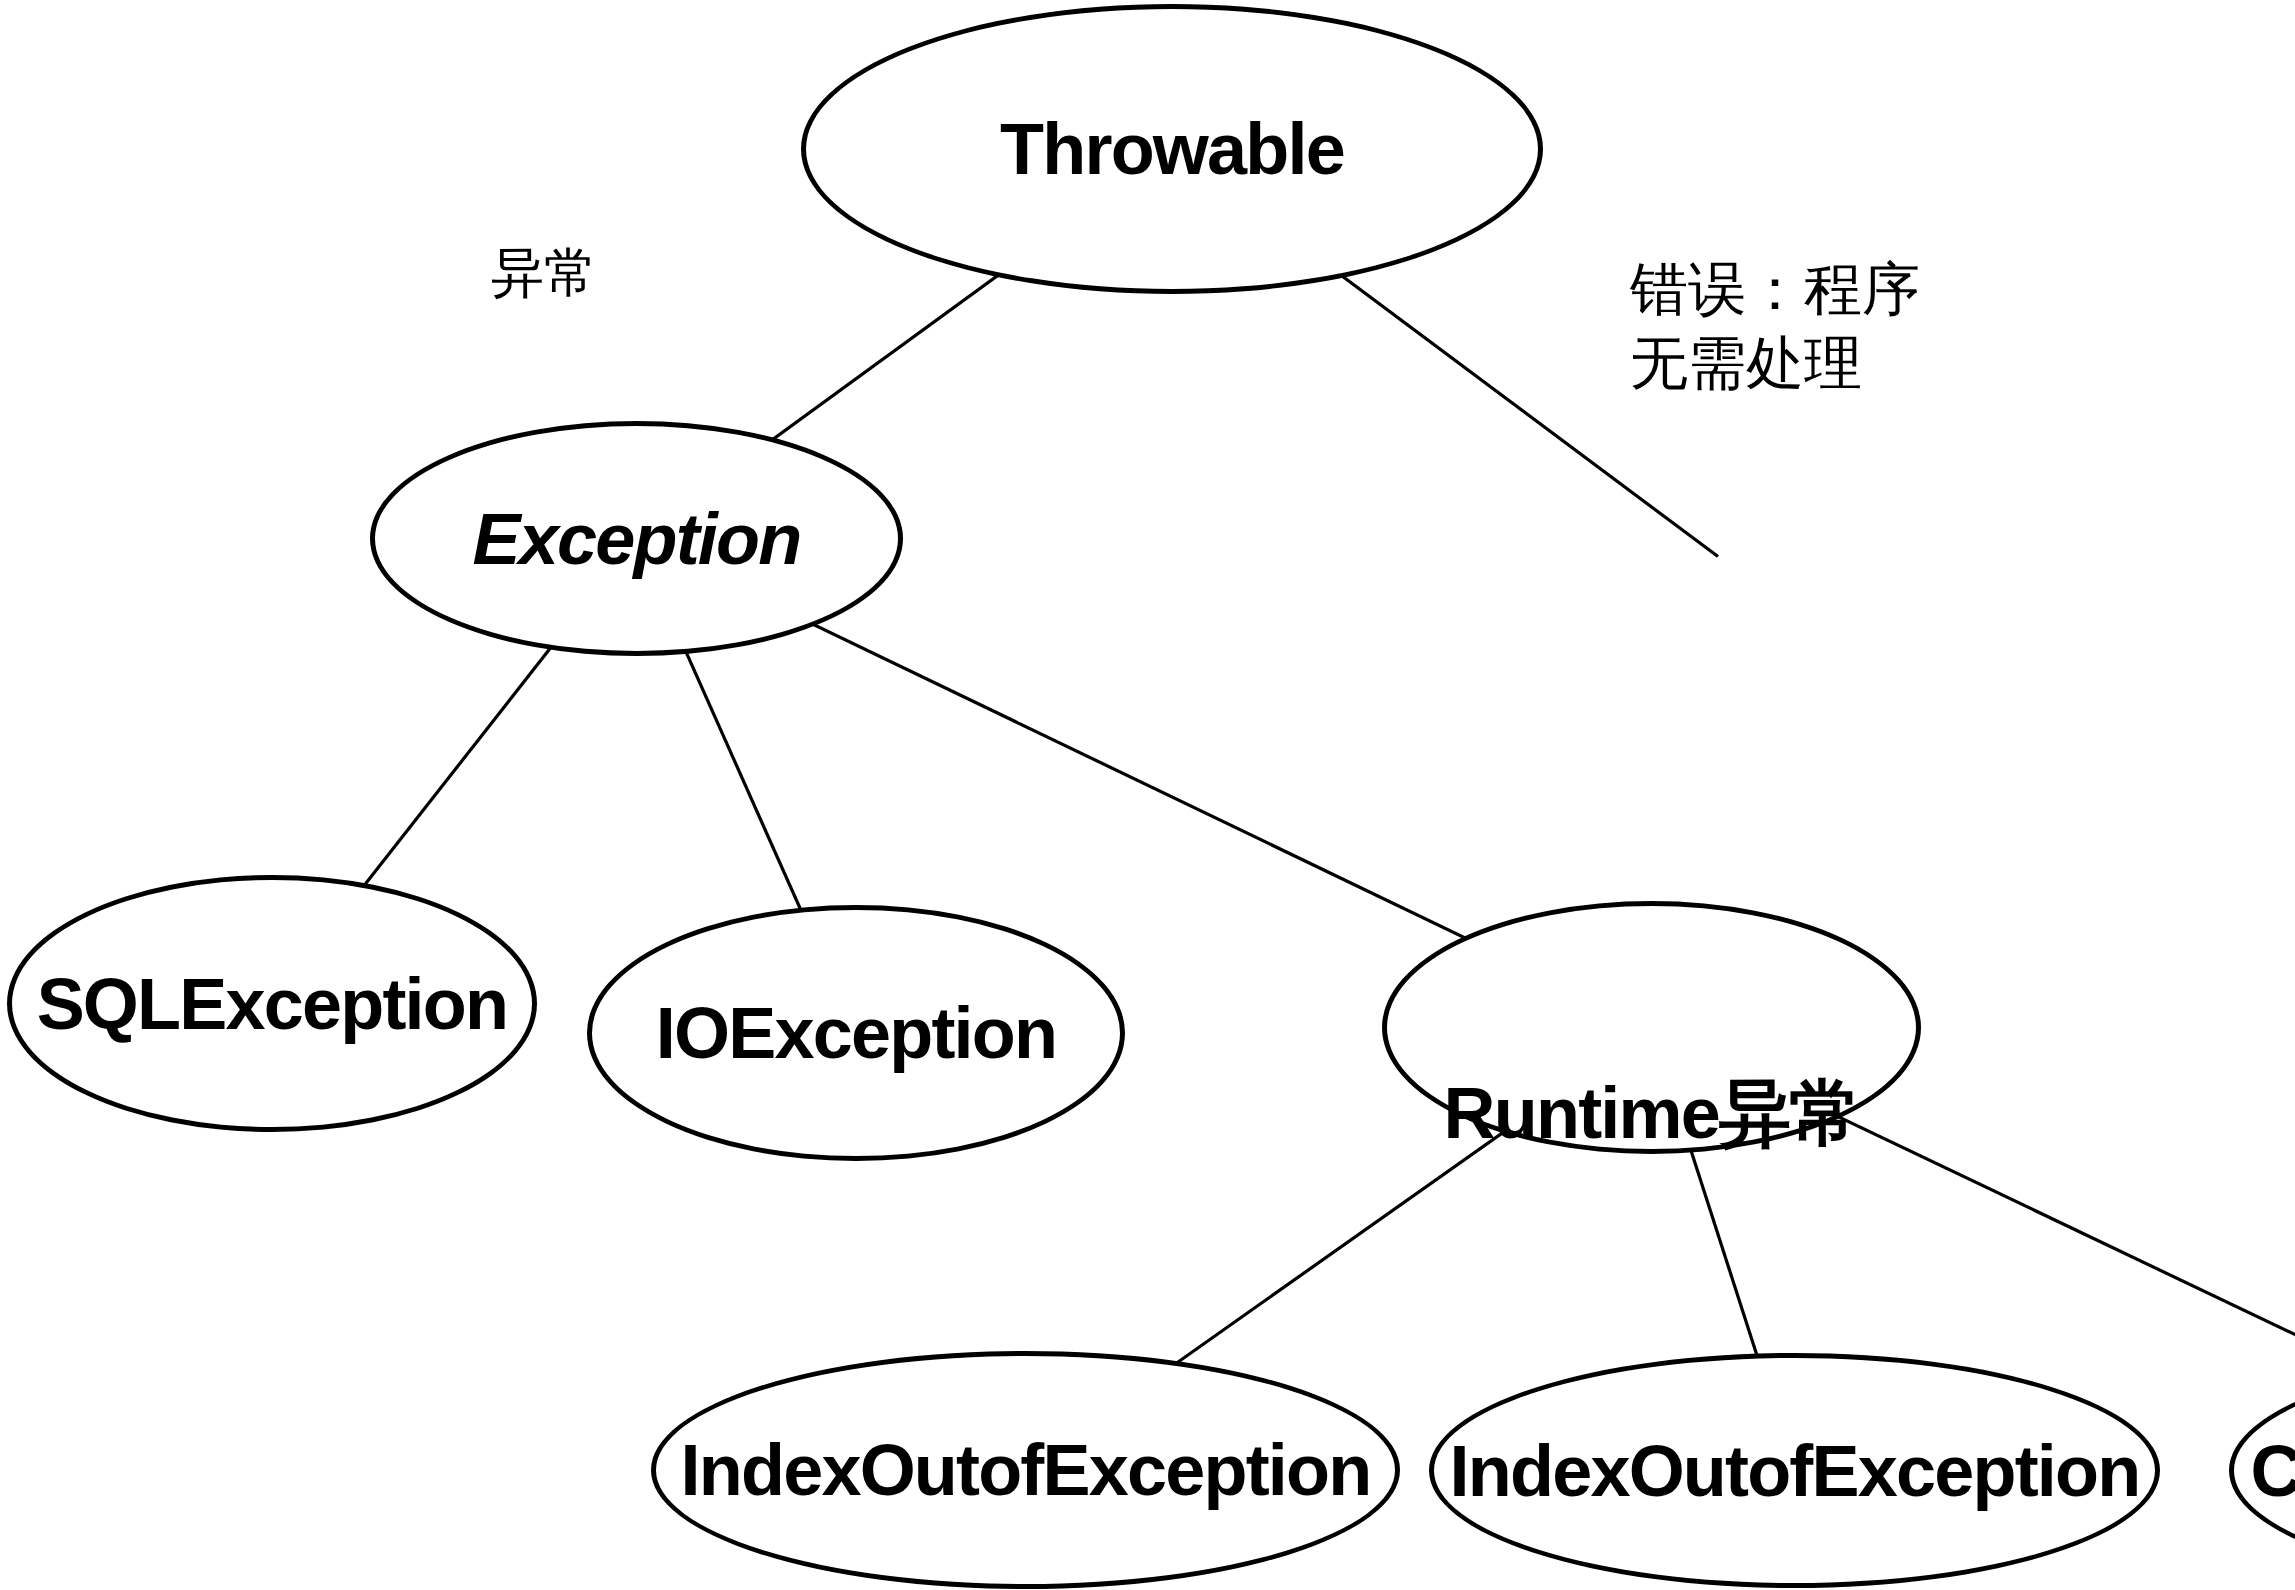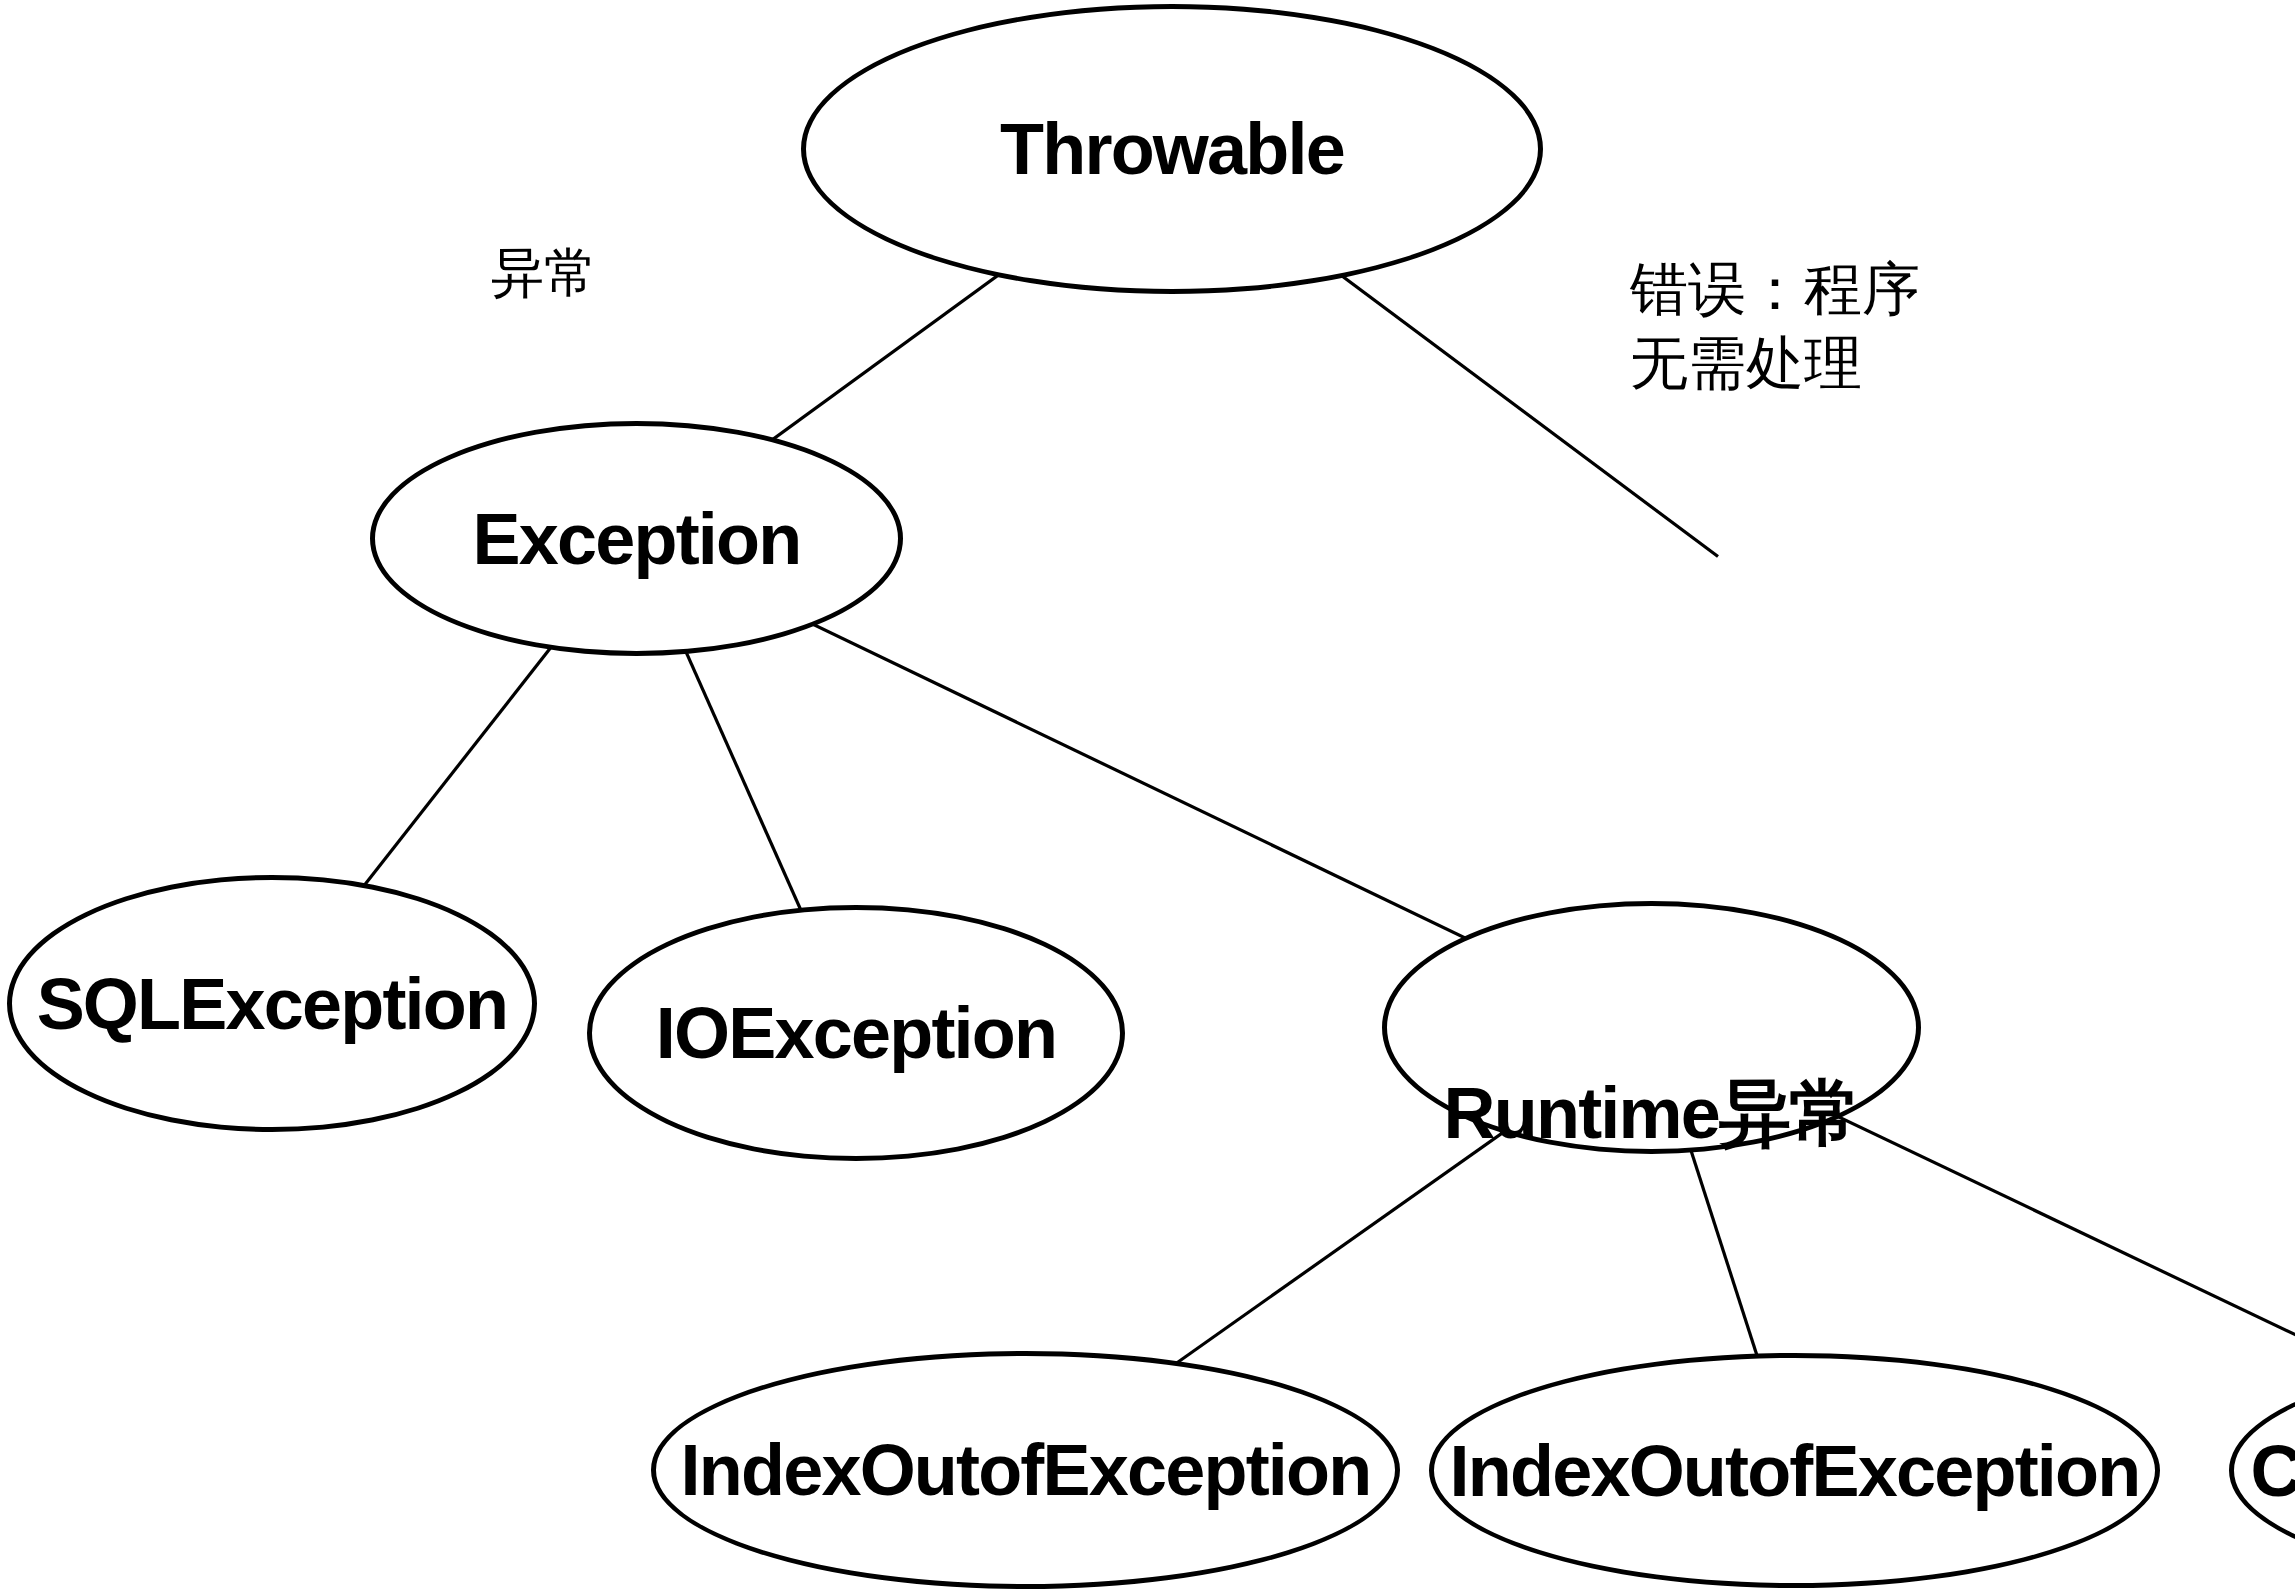--- a/index.html
+++ b/index.html
@@ -79,21 +79,21 @@
     <line x1="1385" y1="1174" x2="3597" y2="2238"></line>
     <line x1="3597" y1="2238" x2="2234" y2="3201"></line>
     <line x1="3597" y1="2238" x2="3908" y2="3204"></line>
     <line x1="3597" y1="2238" x2="5622" y2="3204"></line>
   </svg>
 
   <div class="node" style="left:801px; top:4.1px; width:742px; height:290px;">
     <span class="label">Throwable</span>
   </div>
 
-  <div class="node" style="left:370px; top:421px; width:533px; height:235px;">
+  <div class="node" style="left:370px; top:421px; width:533px; height:235px;font-style:italic;">
     <span class="label">Exception</span>
   </div>
 
 
   <div class="node" style="left:6.9px; top:875px; width:530px; height:257px;">
     <span class="label">SQLException</span>
   </div>
 
   <div class="node" style="left:587px; top:905px; width:538px; height:256px;">
     <span class="label">IOException</span>

